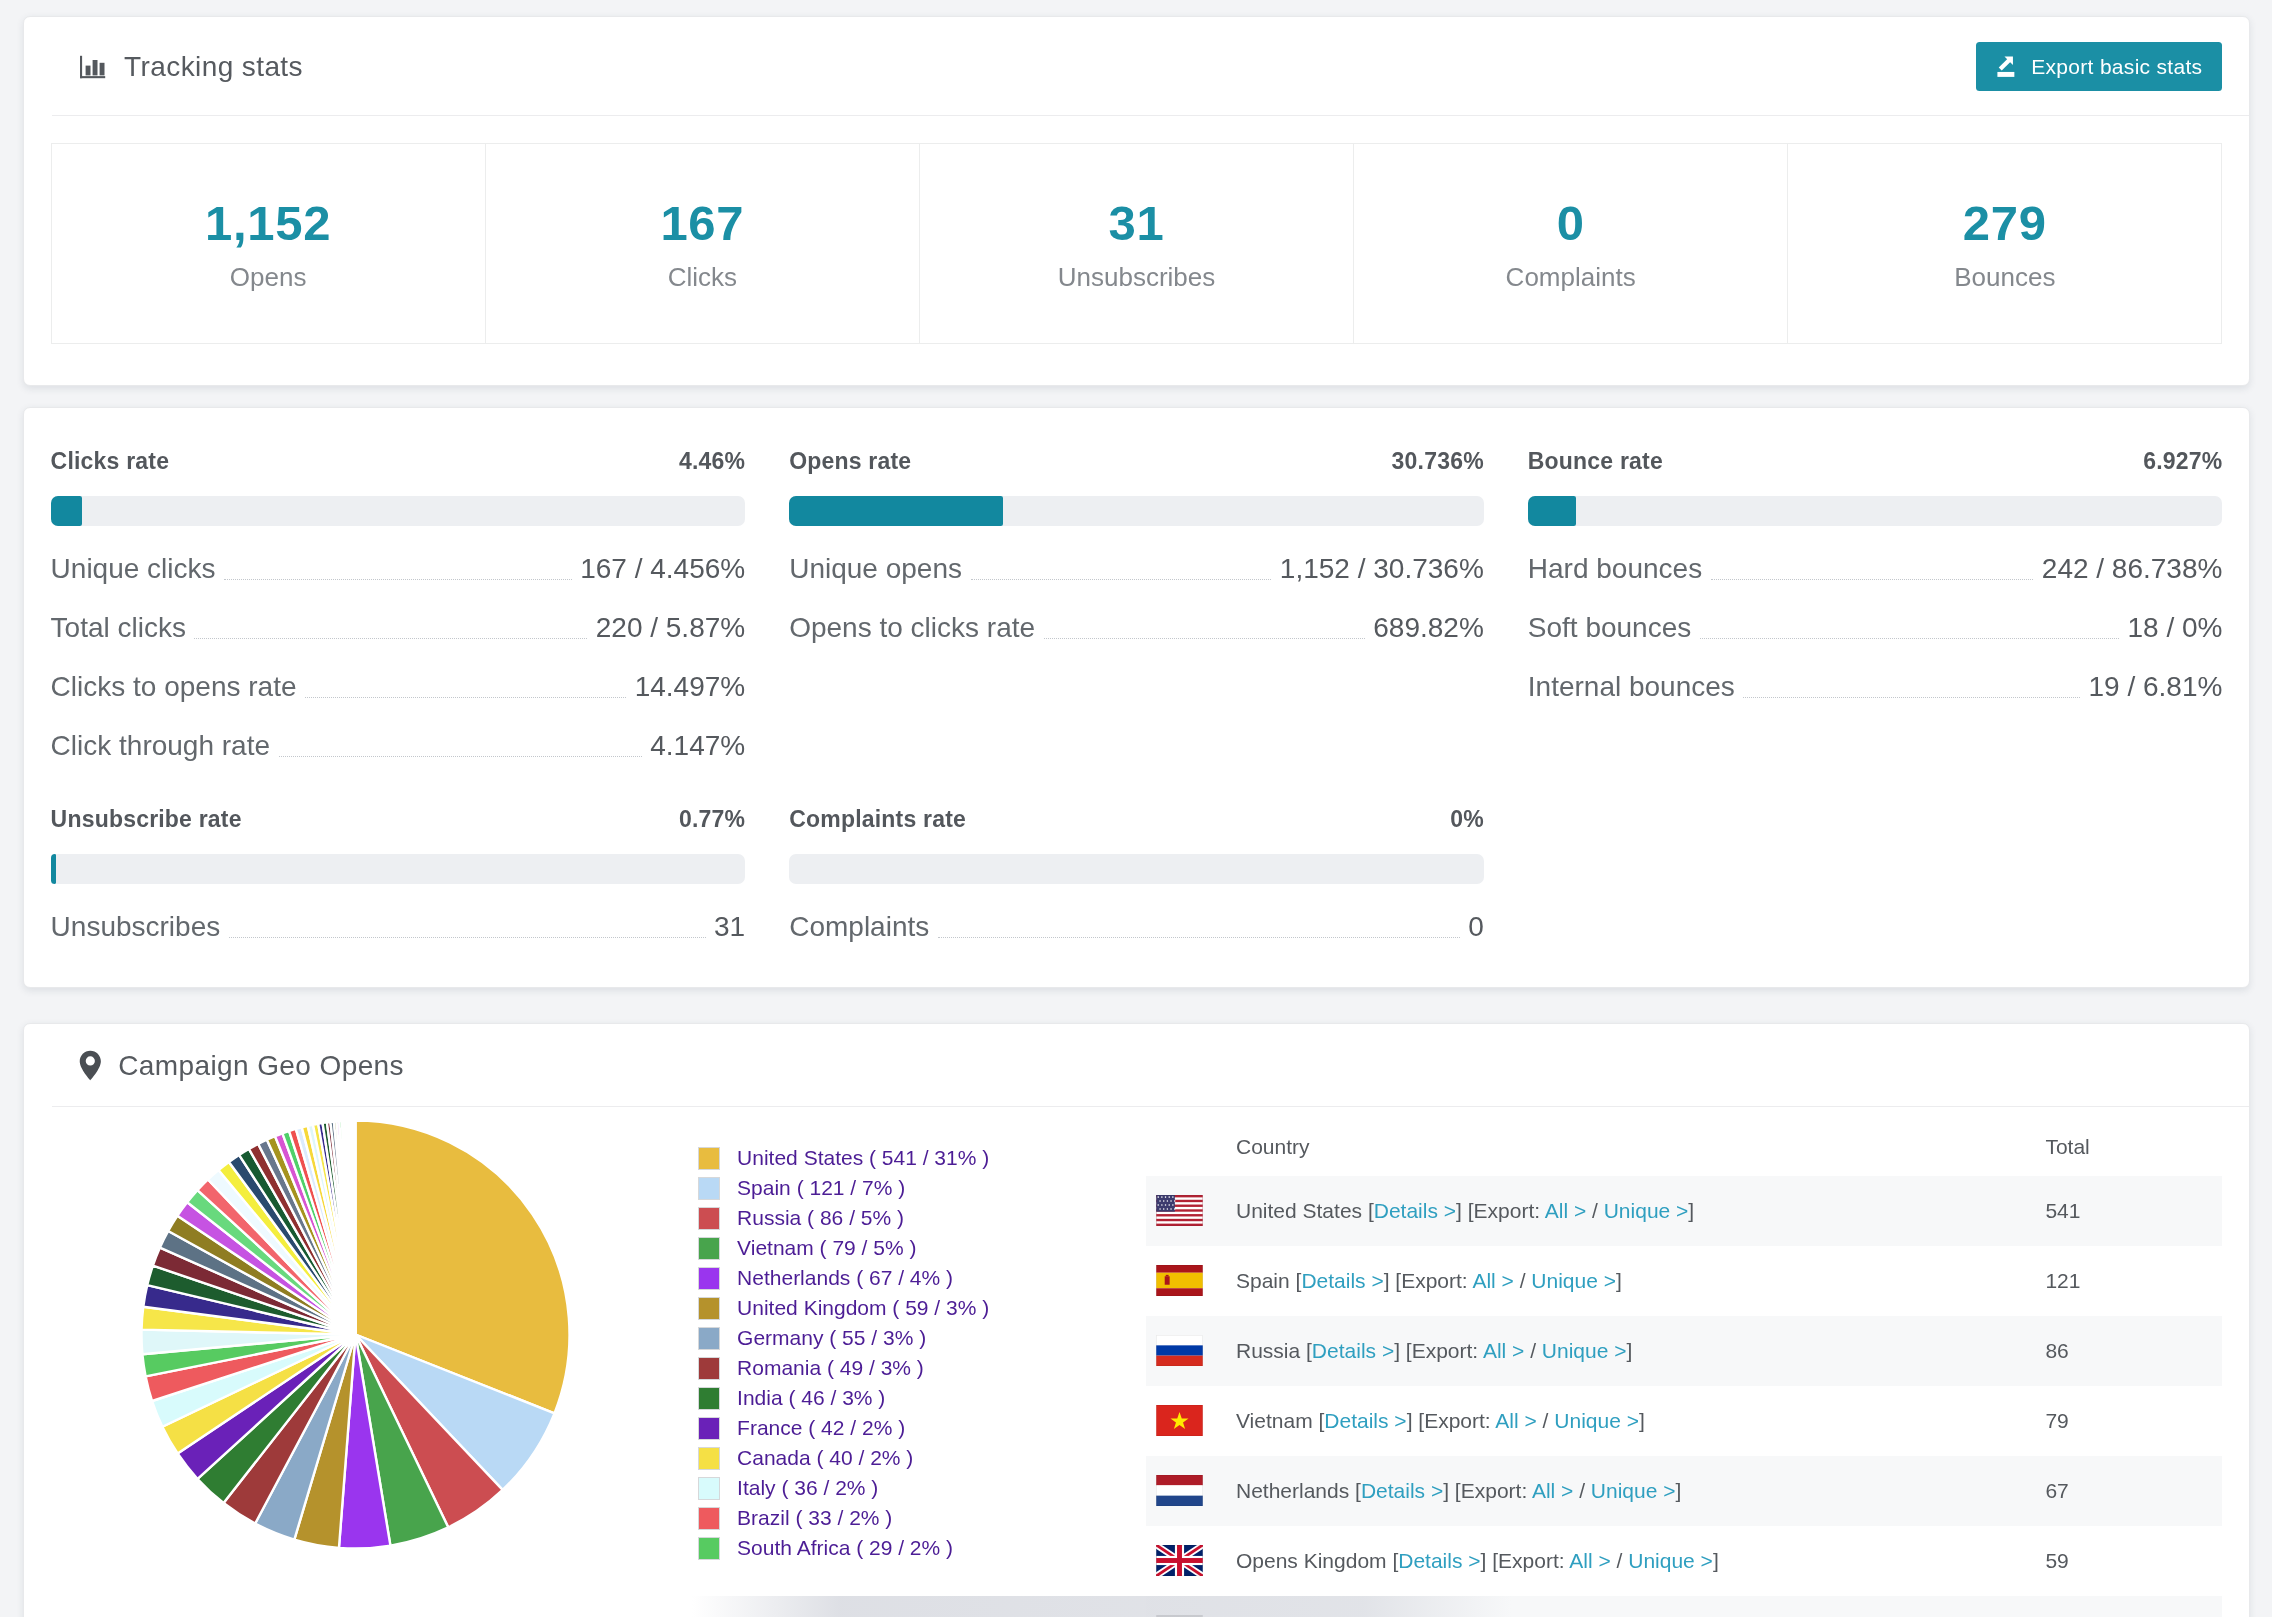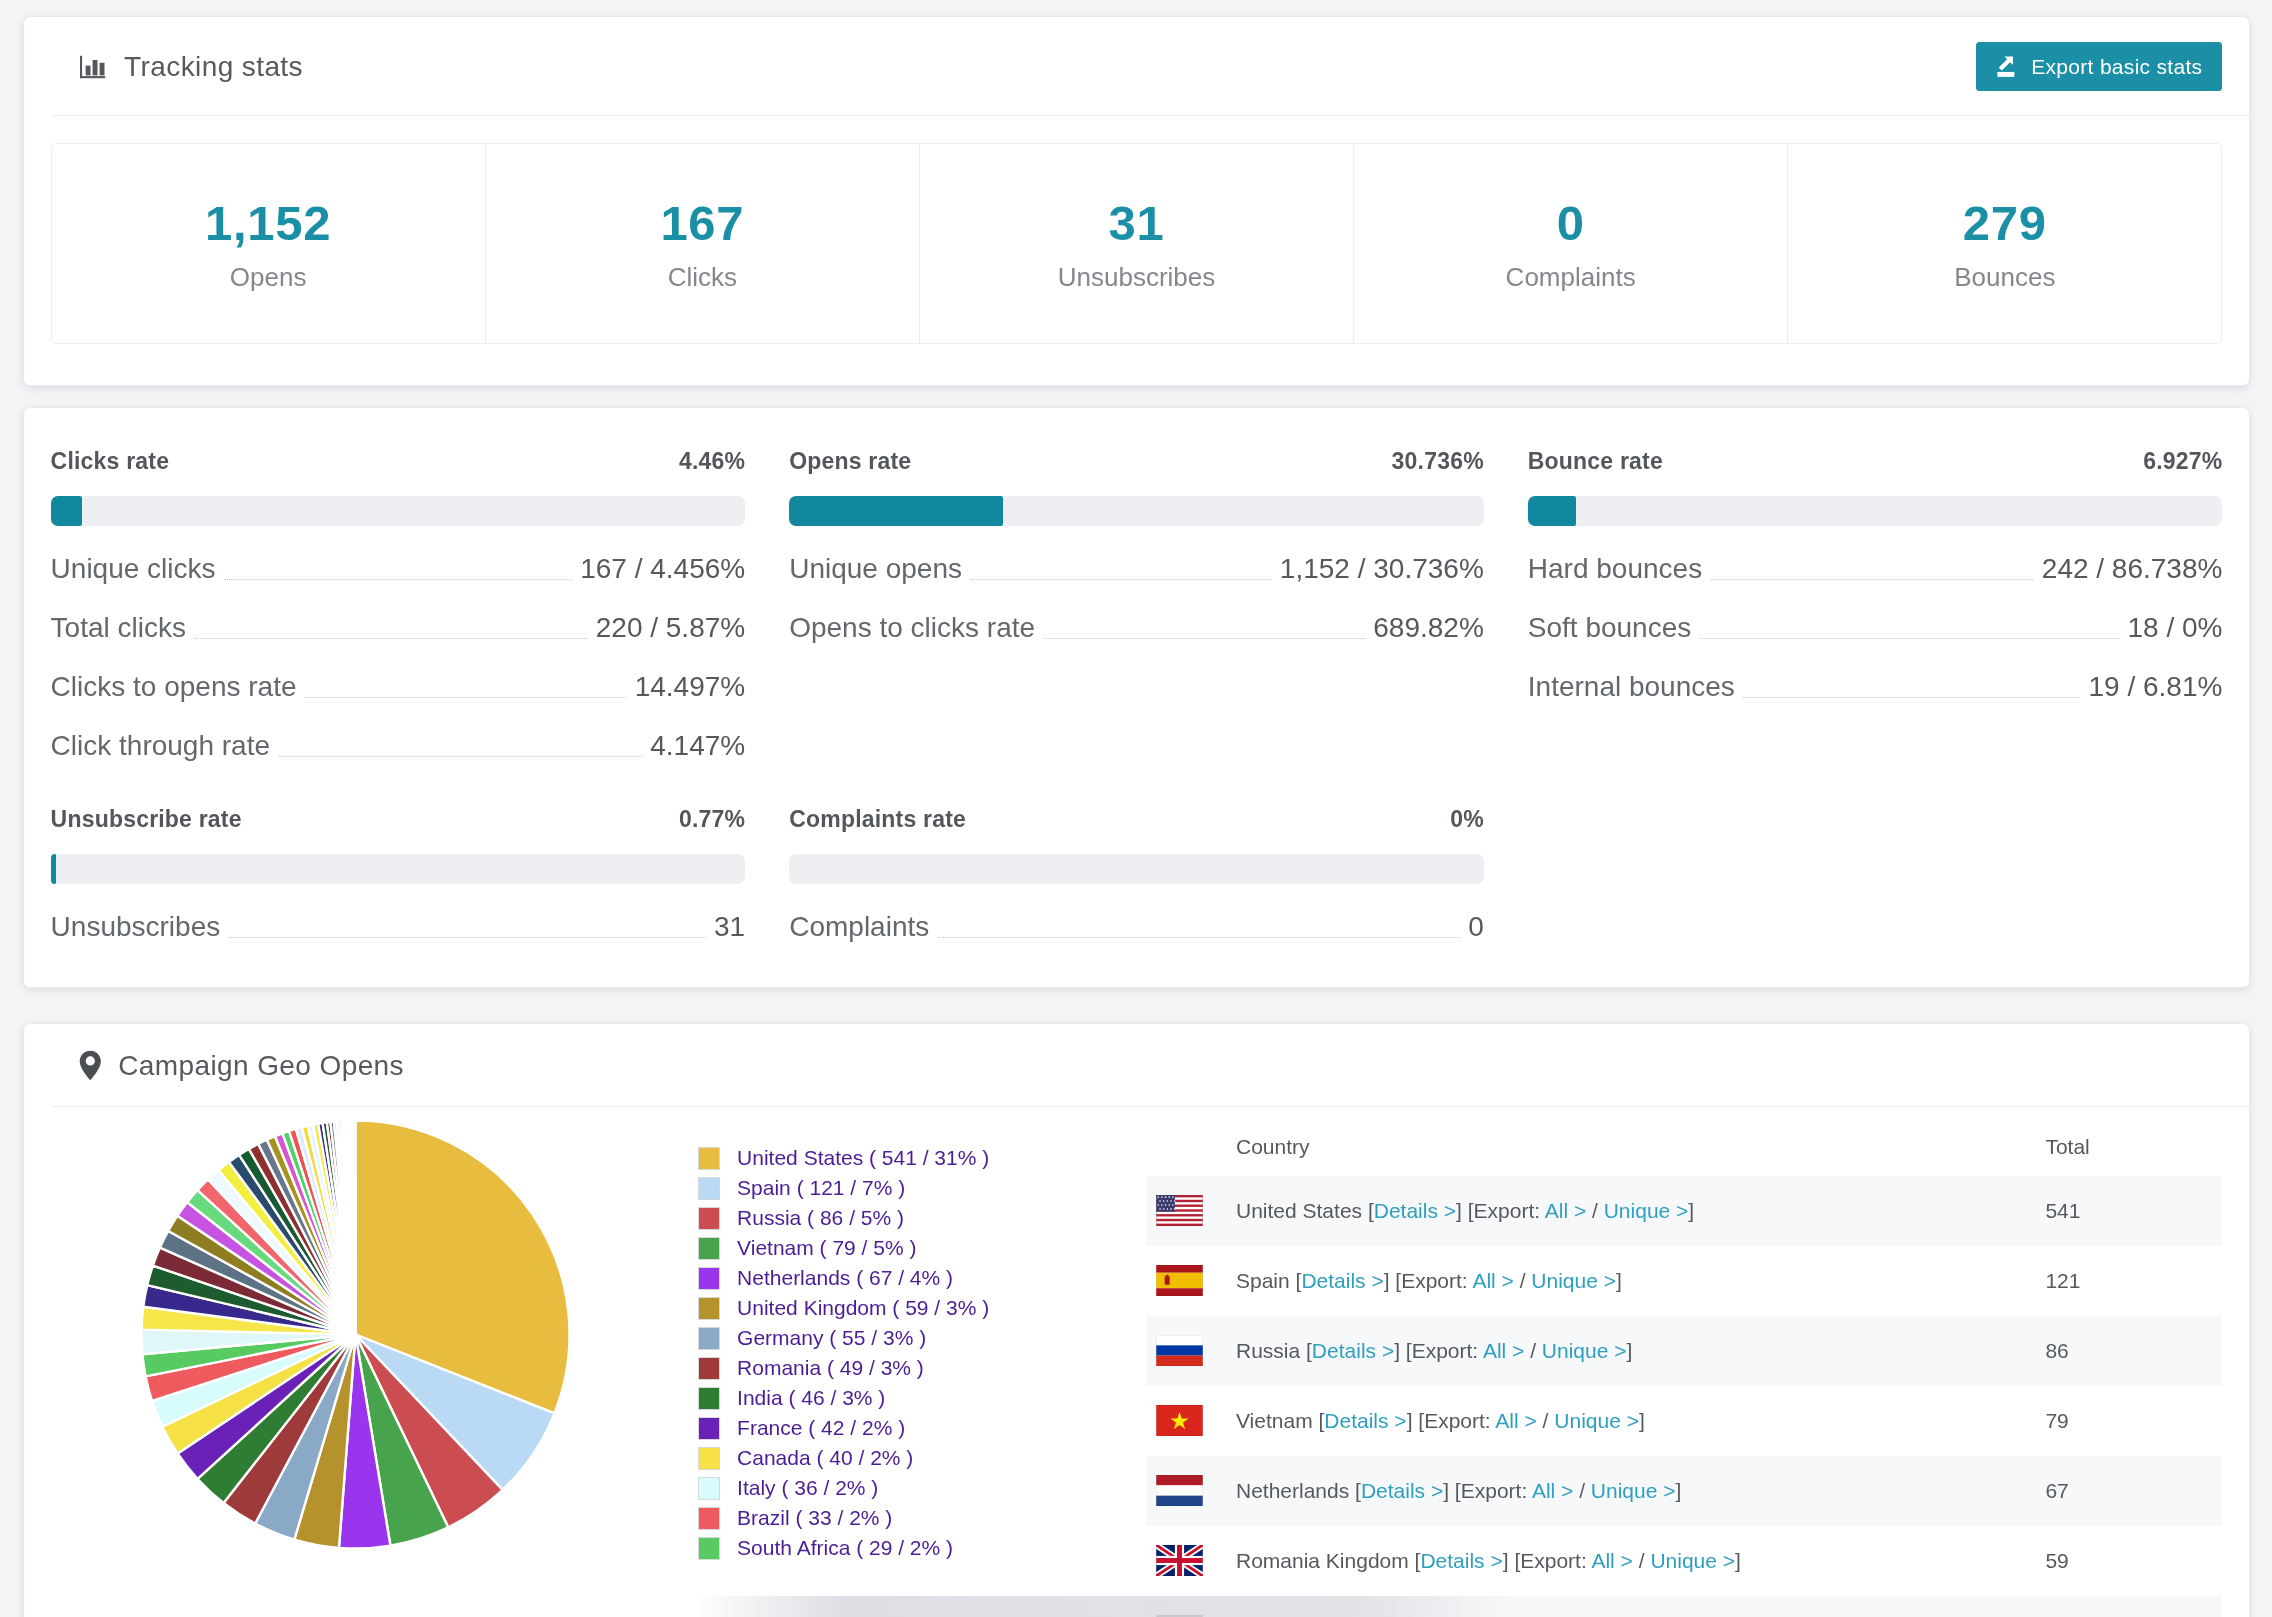--- a/index.html
+++ b/index.html
@@ -28,21 +28,21 @@
   }
   .hdr-icon{flex:0 0 auto;display:flex;align-items:center;}
   .export-btn{
     margin-left:auto;display:flex;align-items:center;gap:11.3px;
     background:#1b8fa5;color:#fff;border:none;border-radius:3.5px;
     font-family:"Liberation Sans",sans-serif;
     font-size:21px;padding:12.7px 20px;cursor:pointer;letter-spacing:0.3px;
   }
   
   .stat-boxes{
-    margin:27px 27px 41px;border:0.7px solid #eceded;border-radius:5px;
+    margin:27px 27px 41px;border:0.7px solid #eceded;border-radius:0;
     display:flex;height:199px;
   }
   .stat-box{flex:1;display:flex;flex-direction:column;align-items:center;justify-content:center;border-right:0.7px solid #eceded;}
   .stat-box:last-child{border-right:none;}
   .stat-value{font-size:49px;font-weight:700;color:#1b8fa5;letter-spacing:0.7px;}
   .stat-label{font-size:26px;color:#84888d;margin-top:11.3px;}
   
   .rates-card{margin-top:21px;padding:40px 27px 44px;}
   .rates-grid{display:grid;grid-template-columns:repeat(3,1fr);column-gap:45px;row-gap:56px;gap:44px;}
   .rate-head{display:flex;justify-content:space-between;align-items:baseline;}
@@ -472,21 +472,21 @@
                     <line x1="66" y1="0" x2="0" y2="44" stroke="#ffffff" stroke-width="9"></line>
                     <line x1="0" y1="0" x2="66" y2="44" stroke="#C8102E" stroke-width="4"></line>
                     <line x1="66" y1="0" x2="0" y2="44" stroke="#C8102E" stroke-width="4"></line>
                     <rect x="26.5" y="0" width="13" height="44" fill="#ffffff"></rect>
                     <rect x="0" y="15.5" width="66" height="13" fill="#ffffff"></rect>
                     <rect x="29.5" y="0" width="7" height="44" fill="#C8102E"></rect>
                     <rect x="0" y="18.5" width="66" height="7" fill="#C8102E"></rect>
                     <rect x="0.5" y="0.5" width="65" height="43" fill="none" stroke="rgba(0,0,0,0.08)"></rect>
                   </svg>
                 </td>
-                <td class="countrycell"><span>Romania Kingdom</span> [<span class="tlink">Details &gt;</span>] [Export: <span class="tlink">All &gt;</span> / <span class="tlink">Unique &gt;</span>]</td>
+                <td class="countrycell"><span>Opens Kingdom</span> [<span class="tlink">Details &gt;</span>] [Export: <span class="tlink">All &gt;</span> / <span class="tlink">Unique &gt;</span>]</td>
                 <td class="totalcell">59</td>
               </tr>
               <tr>
                 <td class="flagcell">
                   <svg width="47" height="31" viewBox="0 0 66 44">
                     <rect x="0" y="0" width="66" height="14.7" fill="#000000"></rect>
                     <rect x="0" y="14.7" width="66" height="14.6" fill="#DD0000"></rect>
                     <rect x="0" y="29.3" width="66" height="14.7" fill="#FFCE00"></rect>
                     <rect x="0.5" y="0.5" width="65" height="43" fill="none" stroke="rgba(0,0,0,0.08)"></rect>
                   </svg>

